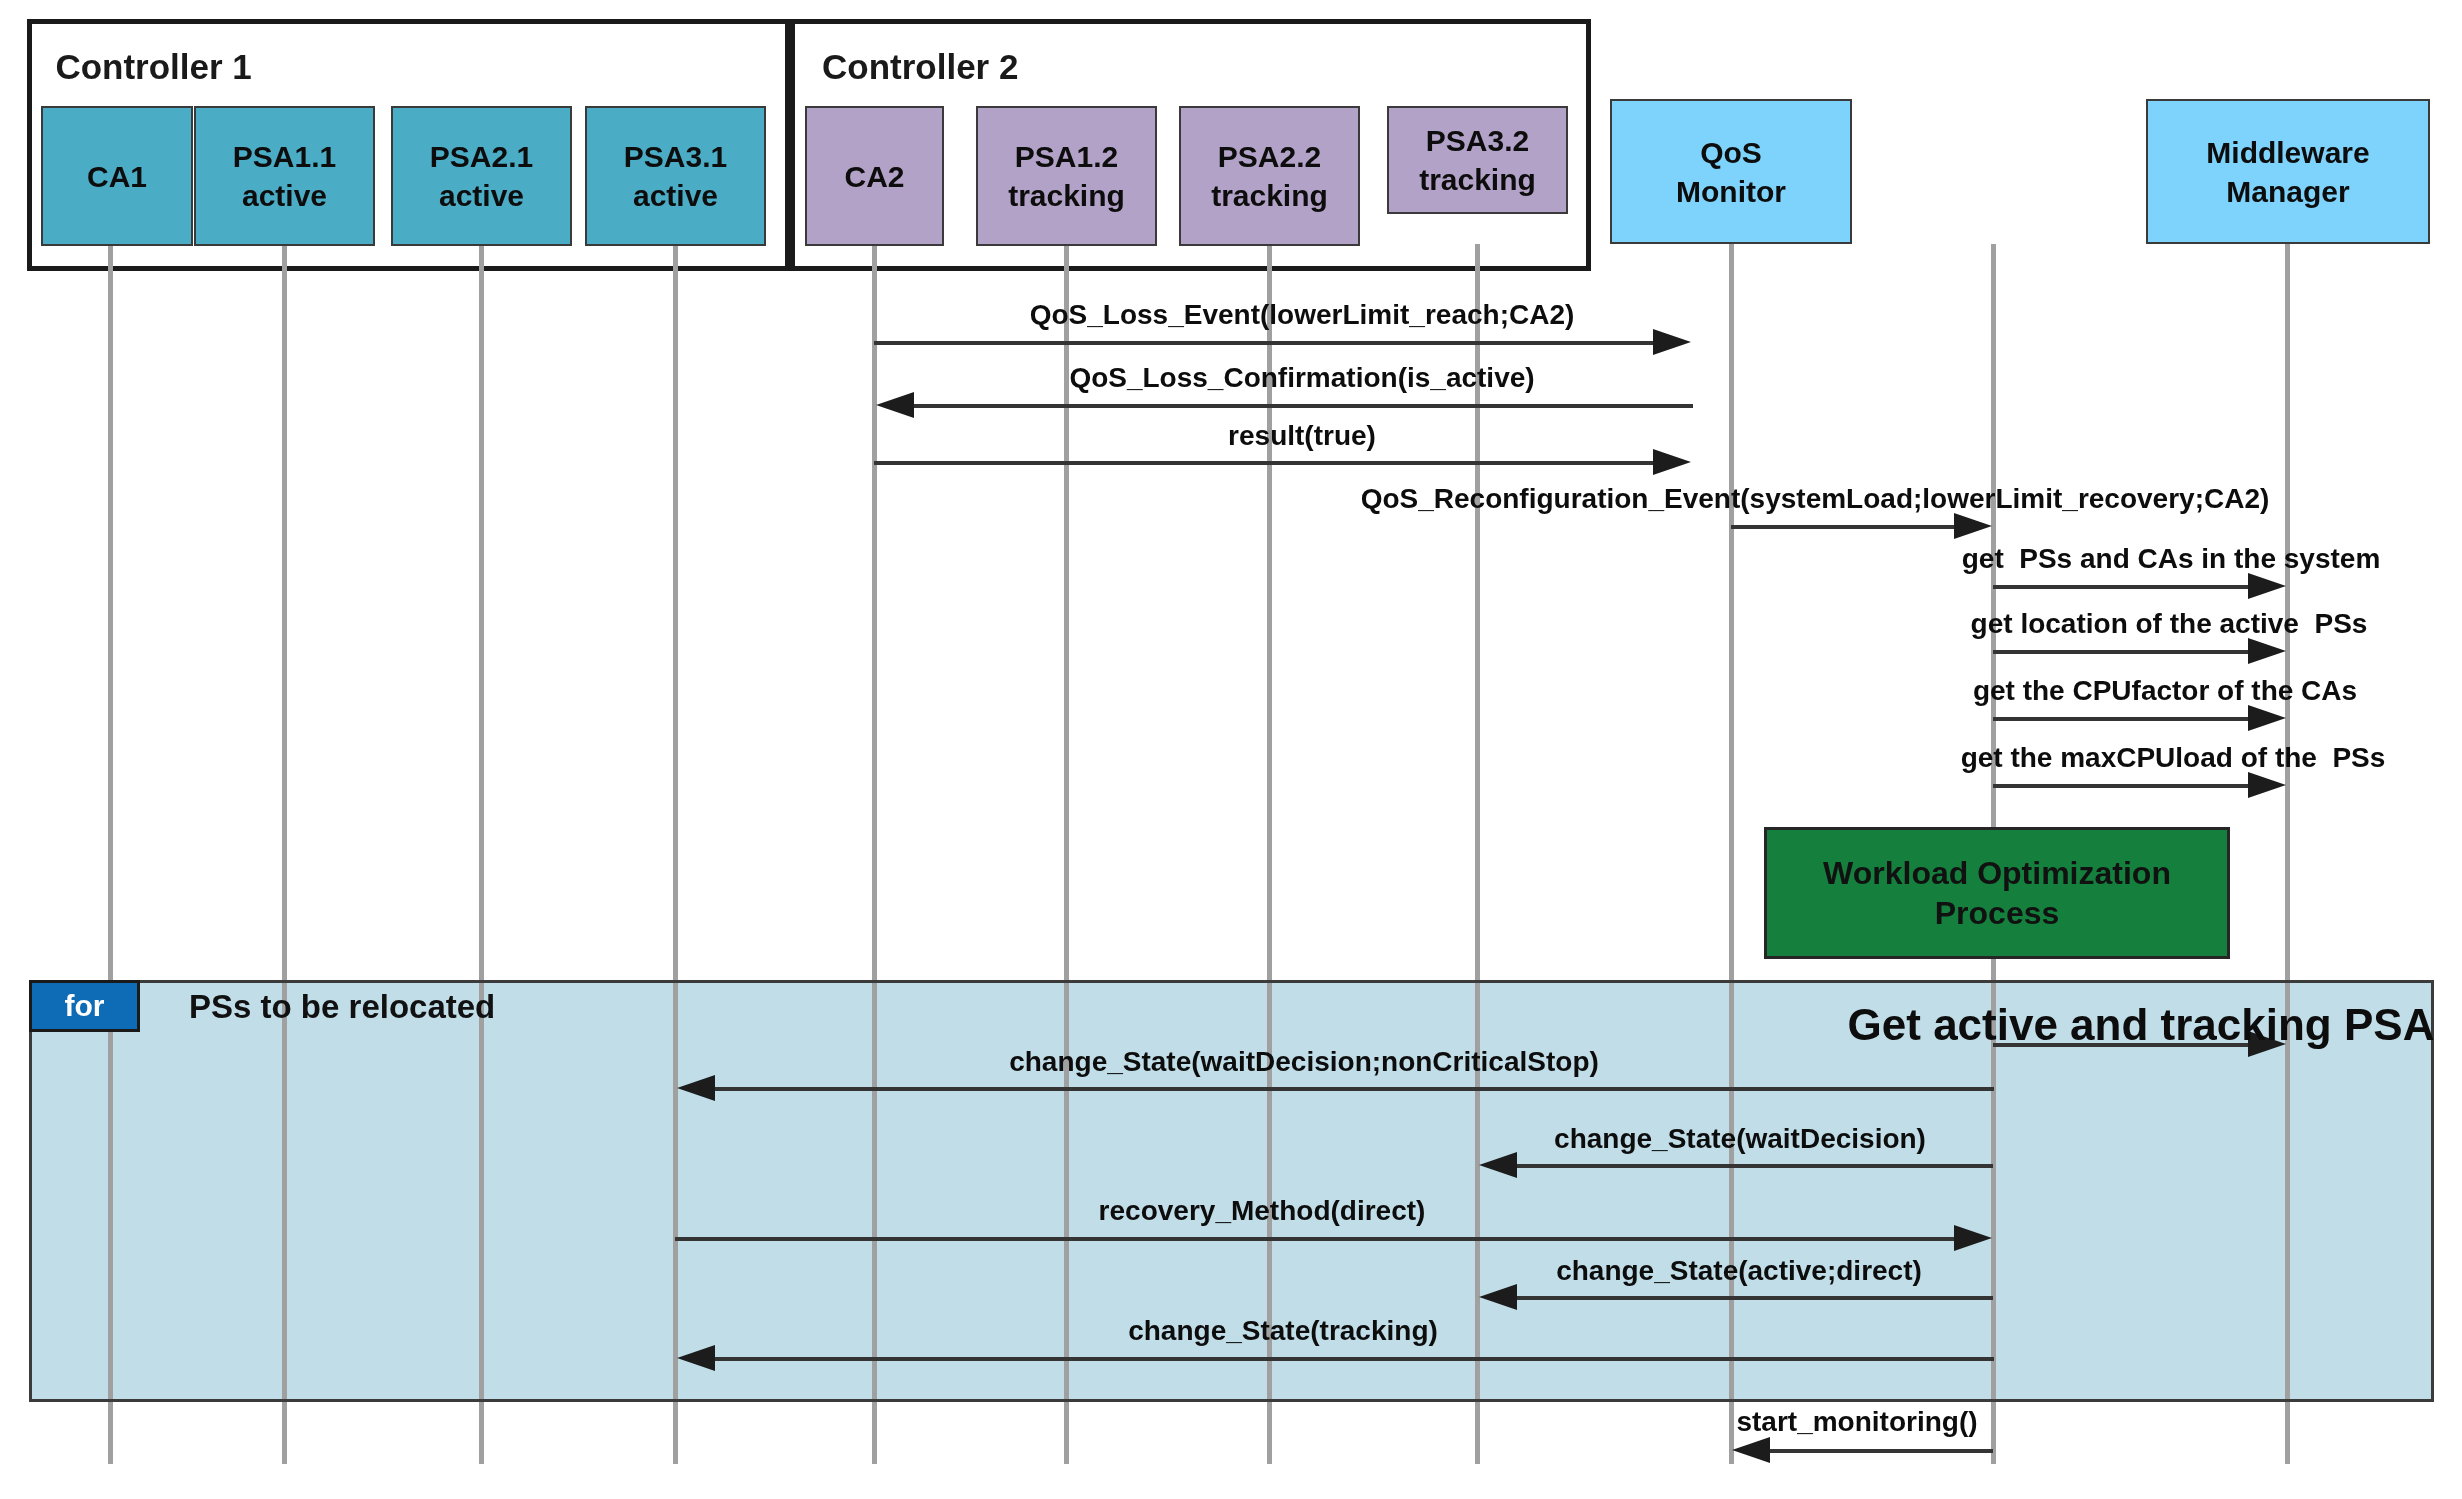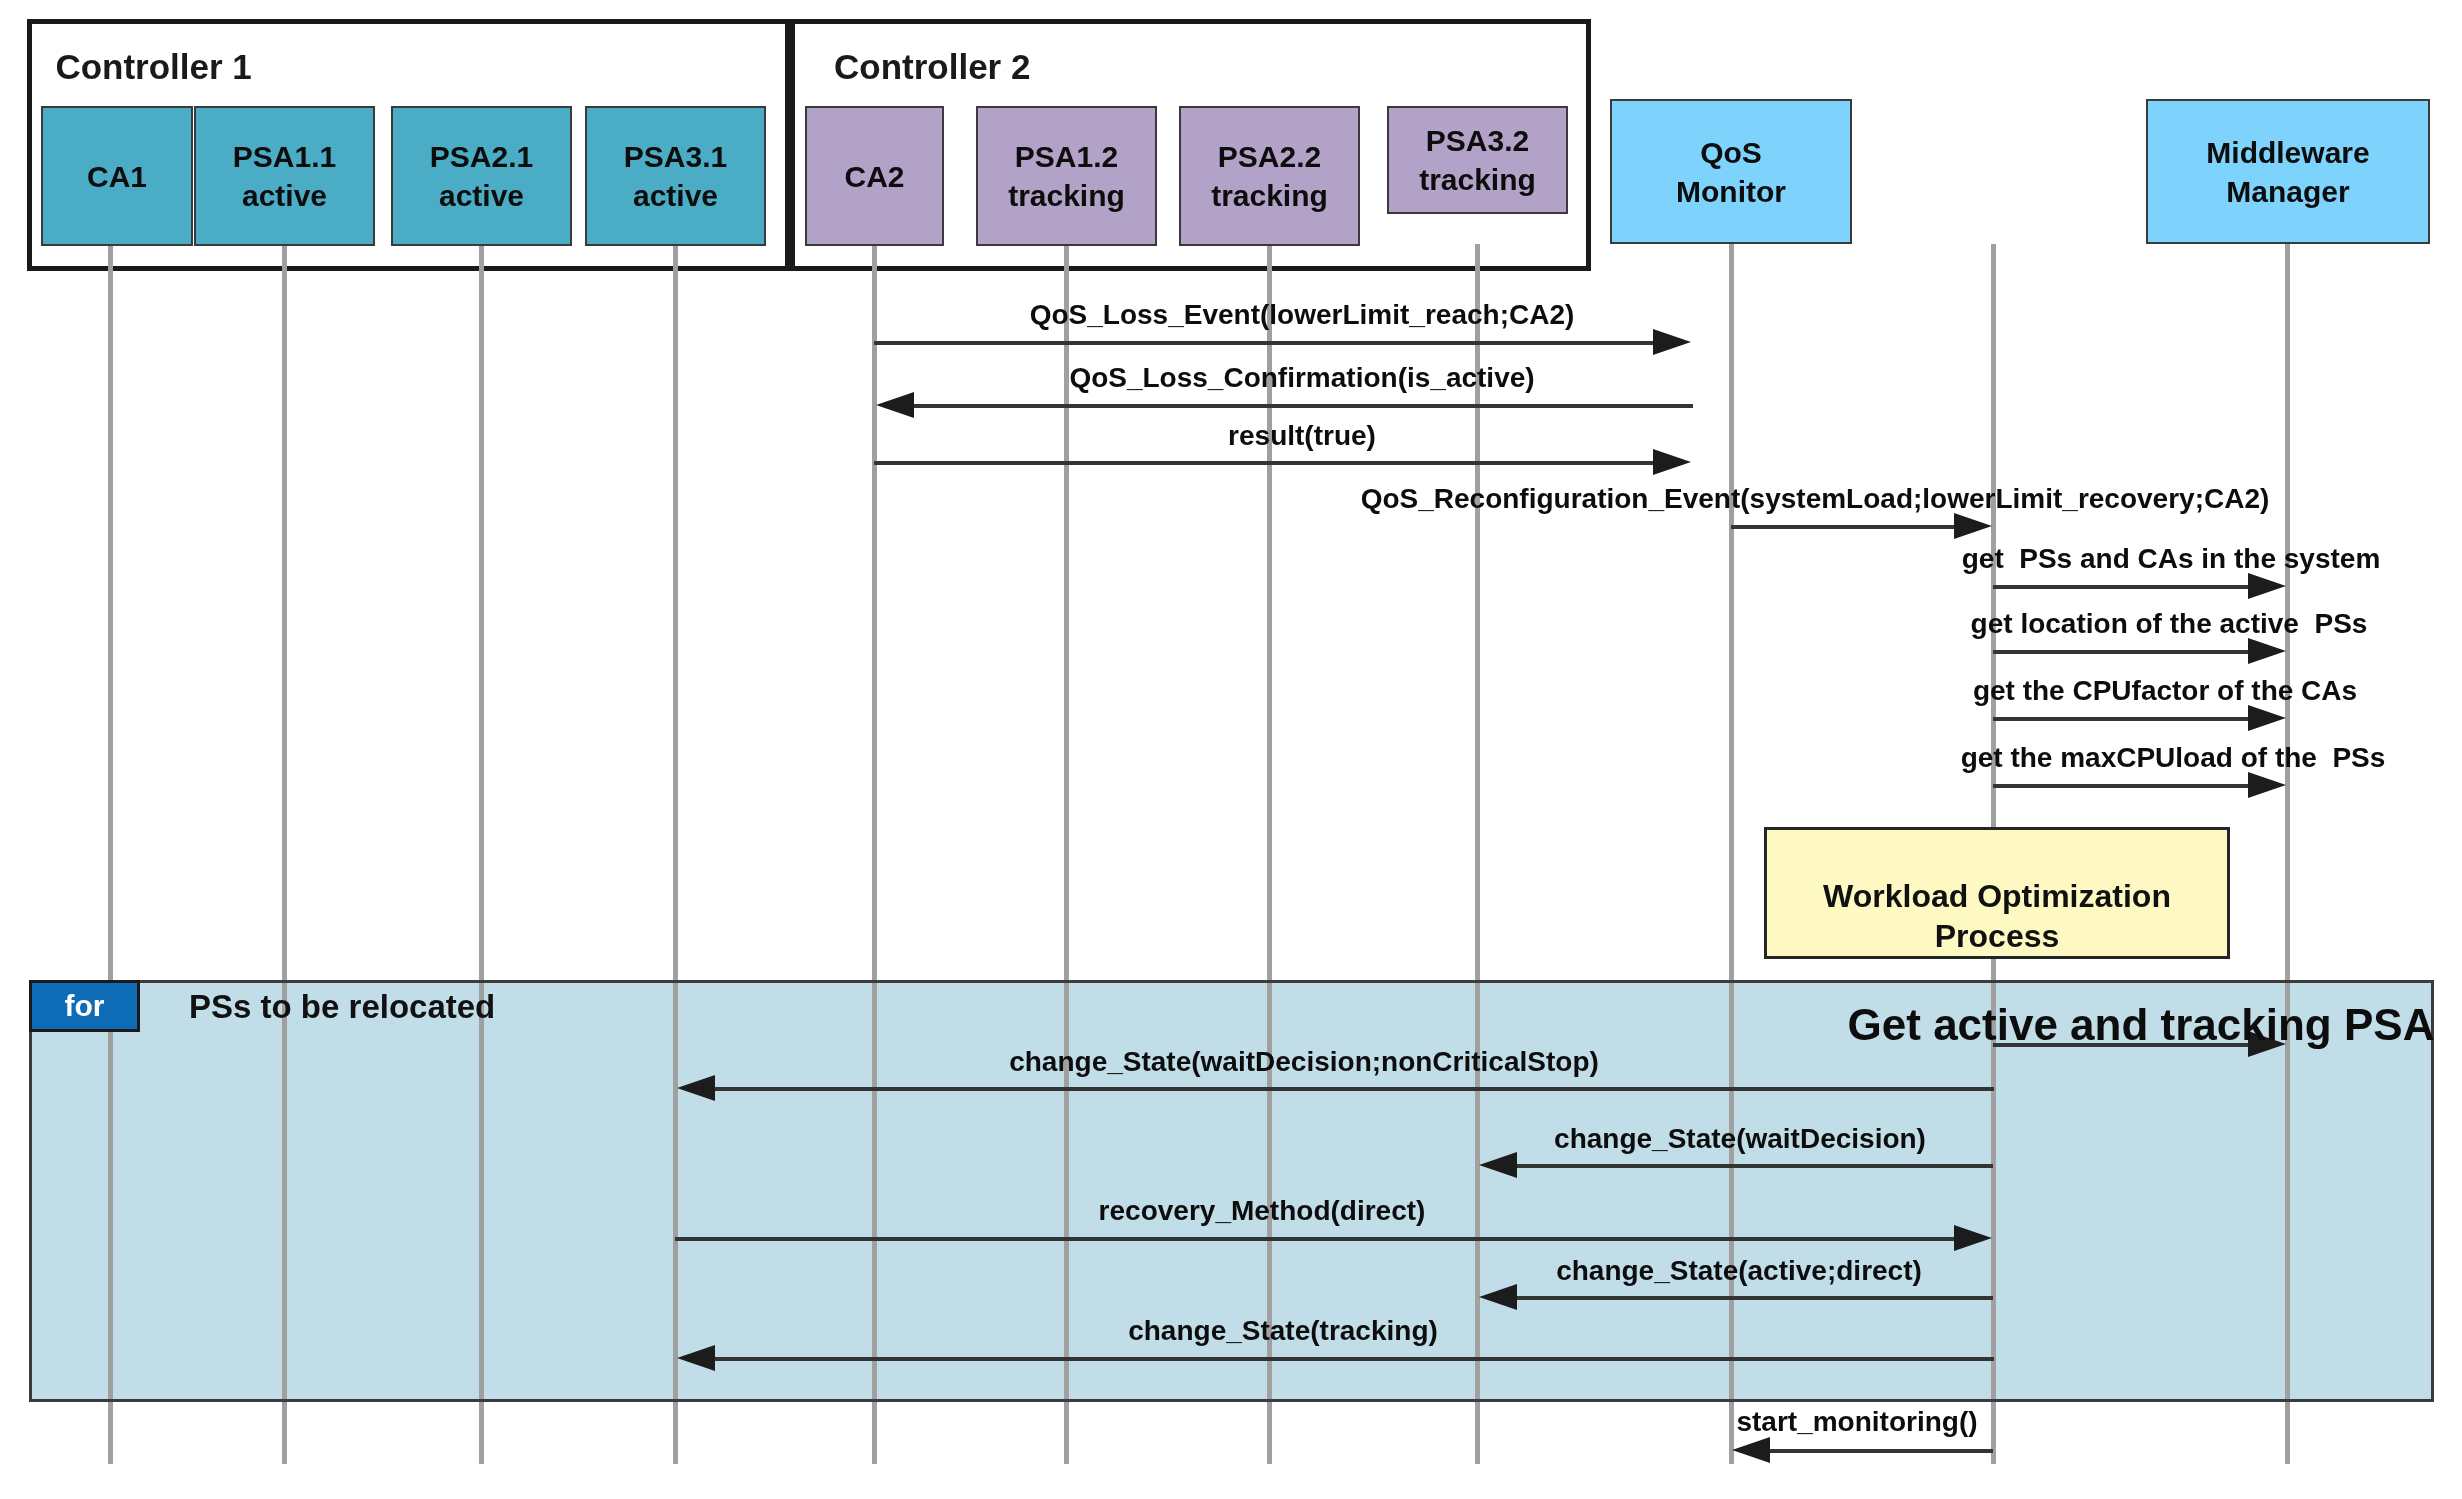--- a/index.html
+++ b/index.html
@@ -18,41 +18,41 @@
   .frag-tab{position:absolute;left:29px;top:980px;width:111px;height:52px;background:#0e6bb5;border:3.3px solid #1a1a1a;box-sizing:border-box;
     display:flex;align-items:center;justify-content:center;color:#ffffff;font-size:30px;font-weight:700;}
   .frag-guard{position:absolute;left:189px;top:988px;font-size:33px;font-weight:600;color:#111;white-space:pre;}
   
   .actor{position:absolute;box-sizing:border-box;border:2.5px solid #3a3a3a;display:flex;flex-direction:column;
     align-items:center;justify-content:center;text-align:center;font-size:30px;font-weight:700;line-height:1.3;color:#0d0d0d;}
   .teal{background:#4bacc6;}
   .purple{background:#b3a2c7;}
   .orange{background:#7dd3fc;}
   
-  .wop{position:absolute;left:1764px;top:827px;width:466px;height:132px;background:#fef9c3;border:3.3px solid #262626;box-sizing:border-box;
-    display:flex;align-items:flex-end;justify-content:center;text-align:center;font-size:32px;font-weight:600;color:#111;line-height:1.25;padding:0 25px;}
+  .wop{position:absolute;left:1764px;top:827px;width:466px;height:132px;background:#15803d;border:3.3px solid #262626;box-sizing:border-box;
+    display:flex;align-items:center;justify-content:center;text-align:center;font-size:32px;font-weight:600;color:#111;line-height:1.25;padding:0 25px;}
   
   .arrow{position:absolute;height:4.2px;background:#343434;}
   .arrow .head{position:absolute;width:0;height:0;top:-11.7px;}
   .arrow.right .head{right:-37px;border-top:13.4px solid transparent;border-bottom:13.4px solid transparent;border-left:38px solid #1c1c1c;}
   .arrow.left  .head{left:-37px;border-top:13.4px solid transparent;border-bottom:13.4px solid transparent;border-right:38px solid #1c1c1c;}
   
   .mlabel{position:absolute;transform:translateX(-50%);font-size:28px;font-weight:700;color:#0d0d0d;white-space:pre;}
   .mlabel.plain{font-weight:600;font-size:44px;}
 </style>
 </head>
 <body>
 
 <div class="stage">
 
   <div class="group-box" style="left:27px;top:19px;width:763px;height:252px">
     <div class="group-title" style="left:23.4px;top:23.4px">Controller 1</div>
   </div>
   <div class="group-box" style="left:790px;top:19px;width:801px;height:252px">
-    <div class="group-title" style="left:39px;top:23.4px">Controller 2</div>
+    <div class="group-title" style="left:27px;top:23.4px">Controller 2</div>
   </div>
 
   <div class="frag-fill"></div>
 
   <div class="lifeline" style="left:108px"></div>
   <div class="lifeline" style="left:282px"></div>
   <div class="lifeline" style="left:479px"></div>
   <div class="lifeline" style="left:673px"></div>
   <div class="lifeline" style="left:872px"></div>
   <div class="lifeline" style="left:1064px"></div>

